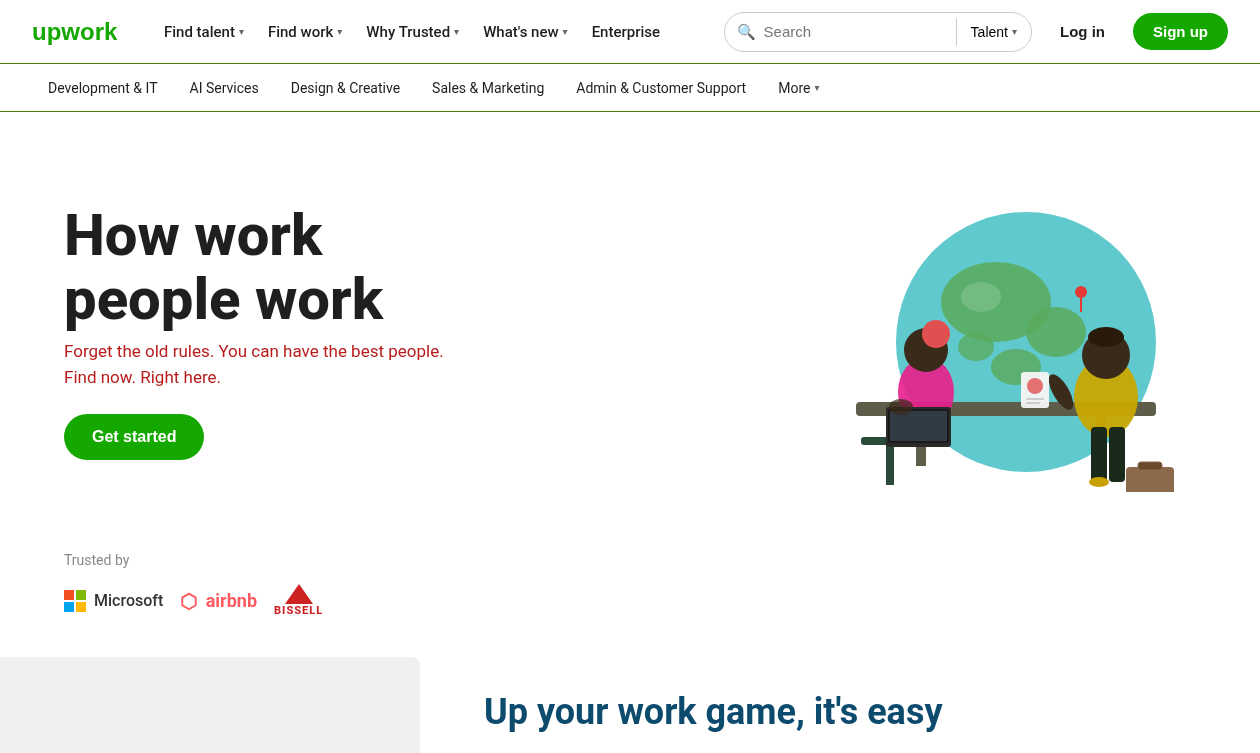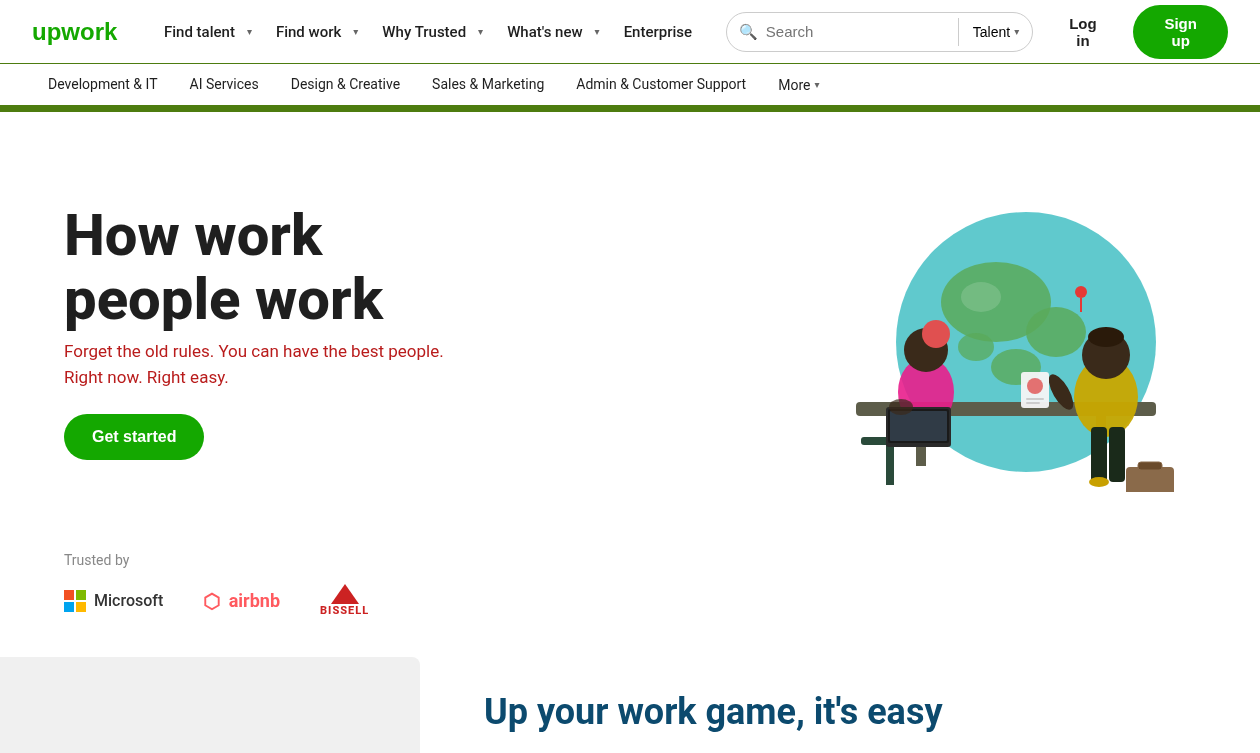--- a/index.html
+++ b/index.html
@@ -21,21 +21,21 @@
     }
     .nav-main {
       display: flex;
       align-items: center;
       gap: 4px;
       flex: 1;
     }
     .nav-item {
       display: flex;
       align-items: center;
-      gap: 12px;
+      gap: 4px;
       padding: 8px 10px;
       font-size: 15px;
       font-weight: 500;
       color: #1f1f1f;
       cursor: pointer;
       border-radius: 4px;
       white-space: nowrap;
     }
     .chevron { font-size: 10px; color: #666; }
     .header-right {
@@ -99,23 +99,24 @@
       background: #14a800;
       color: #fff;
       border: none;
       cursor: pointer;
       border-radius: 100px;
     }
 
     
     .sub-nav {
       display: flex;
+      align-items: center;
       padding: 0 32px;
       height: 48px;
-      border-bottom: 7px solid #4d7c0f;
+      border-bottom: 1px solid #4d7c0f;
       gap: 0;
     }
     .sub-nav-item {
       padding: 12px 16px;
       font-size: 14px;
       color: #1f1f1f;
       cursor: pointer;
       white-space: nowrap;
       font-weight: 400;
     }
@@ -184,21 +185,21 @@
       padding: 20px 64px 40px;
     }
     .trusted-label {
       font-size: 14px;
       color: #888;
       margin-bottom: 16px;
     }
     .trusted-logos {
       display: flex;
       align-items: center;
-      gap: 40px;
+      gap: 17px;
     }
     .logo-item {
       display: flex;
       align-items: center;
       gap: 8px;
       font-size: 18px;
       font-weight: 600;
       color: #333;
     }
 
@@ -327,21 +328,21 @@
 </nav>
 
 <section class="hero">
   <div class="hero-left">
     <h1 class="hero-title">
       <span>How work</span><br>
       <span>people work</span>
     </h1>
     <p class="hero-subtitle">
       <span>Forget the old rules. You can have the best people.</span><br>
-      <span>Right now. Right easy.</span>
+      <span>Find now. Right here.</span>
     </p>
     <button class="get-started-btn">Get started</button>
   </div>
 
   <div class="hero-right">
     
     <svg class="hero-illustration" viewBox="0 0 480 320" xmlns="http://www.w3.org/2000/svg">
 
       <ellipse cx="310" cy="170" rx="130" ry="130" fill="#4fc3c8" opacity="0.9"></ellipse>
 

